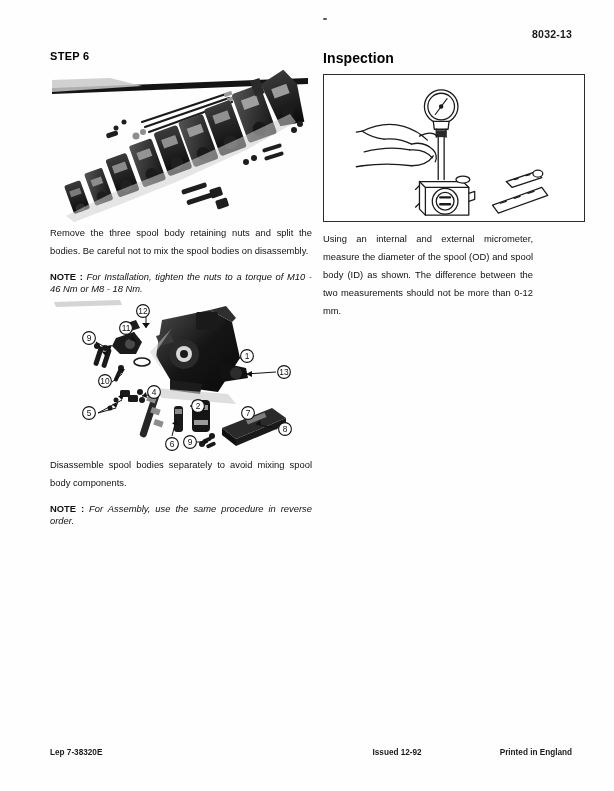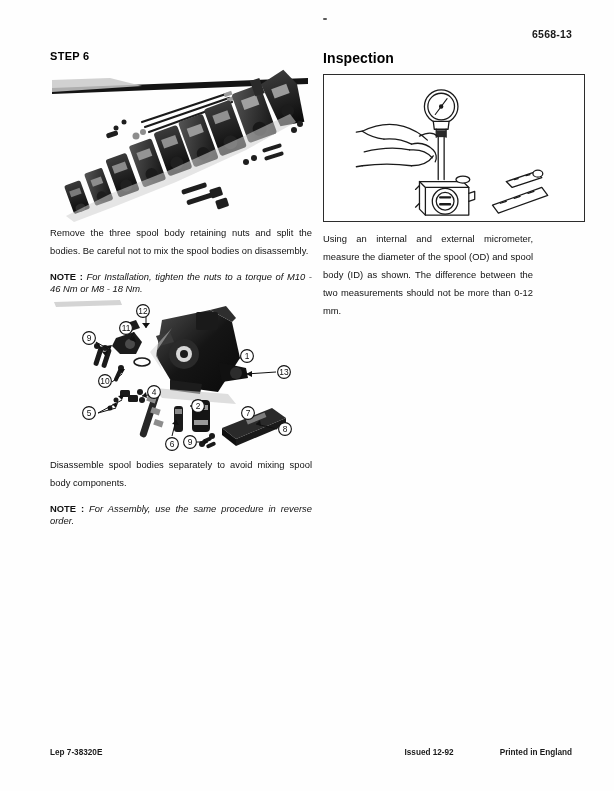--- a/index.html
+++ b/index.html
@@ -92,31 +92,32 @@
     position: absolute;
     left: 50px;
     right: 42px;
     bottom: 34px;
     font-size: 8.2px;
     font-weight: 700;
     color: #1a1a1a;
     display: flex;
     justify-content: space-between;
     align-items: baseline;
+    gap: 32px;
   }
   #footer-issued { margin-left: auto; margin-right: 46px; }
 </style>
 </head>
 <body>
 
 <div class="page">
 
   <div id="scan-dot"></div>
 
-  <div id="page-header">6568-13</div>
+  <div id="page-header">8032-13</div>
 
   <div class="col-left">
 
     <h2 class="step-title">STEP 6</h2>
 
     <div class="figure" id="fig-step6">
       <svg class="fig-svg" viewBox="0 0 262 158" preserveAspectRatio="xMidYMid meet">
         <defs>
           <linearGradient id="shadeA" x1="0" y1="0" x2="0" y2="1">
             <stop offset="0" stop-color="#3a3a3a"></stop>

